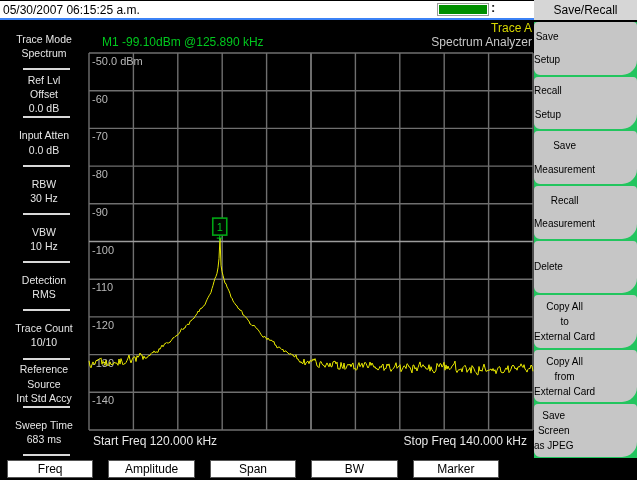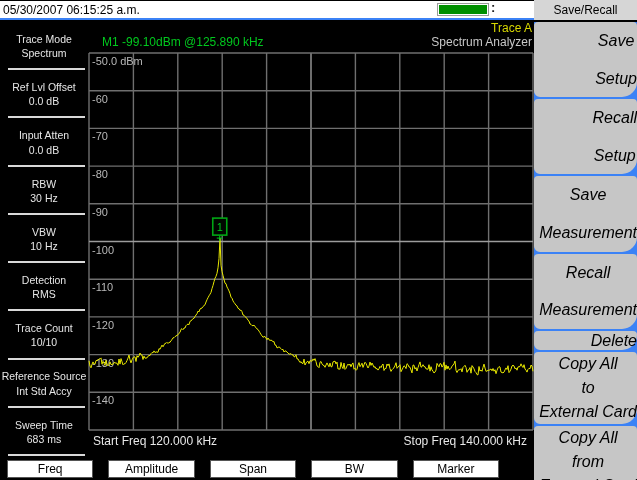--- a/index.html
+++ b/index.html
@@ -9,33 +9,33 @@
   
   .statusbar{position:absolute;left:0;top:0;width:534px;height:20px;background:#ffffff;
              border-top:1px solid #000;border-bottom:2px solid #3b82f6;box-sizing:border-box;}
   .datetime{position:absolute;left:3px;top:2px;font-size:12px;color:#000;}
   .battery{position:absolute;left:437px;top:3px;width:52px;height:13px;background:#fff;
            border:1px solid #9a9a9a;box-sizing:border-box;padding:1px;}
   .battery-fill{width:100%;height:100%;}
   .battery-nub{position:absolute;left:491px;top:0px;font-size:13px;font-weight:bold;color:#222;}
 
   
-  .menu{position:absolute;left:534px;top:0;width:103px;height:458px;background:#3b82f6;}
+  .menu{position:absolute;left:534px;top:0;width:103px;height:458px;background:#22c55e;}
   .menu-title{height:20px;background:#d6d6d6;display:flex;align-items:center;justify-content:center;
               font-size:12px;color:#000;border-bottom:2px solid #000;}
   .menu-btns{position:absolute;left:0;top:22px;right:0;bottom:1px;display:flex;flex-direction:column;gap:2px;}
   .menu-btn{flex:1;background:#c6c6c6;border-radius:4px 4px 15px 6px;display:flex;align-items:center;
-            justify-content:flex-end;font-size:16px;color:#000;cursor:pointer;font-style:italic;}
+            justify-content:flex-start;font-size:10px;color:#000;cursor:pointer;}
   .menu-btn .lbl{white-space:pre-line;text-align:center;line-height:2.35;}
   .menu-btn.lines-1 .lbl{line-height:1.2;}
   .menu-btn.lines-3 .lbl{line-height:1.5;}
 
   
   .sidebar{position:absolute;left:0;top:20px;width:88px;height:438px;background:#000;
-           display:flex;flex-direction:column;box-sizing:border-box;padding:2px 0;}
+           display:flex;flex-direction:column;box-sizing:border-box;padding:2px 15px;}
   .side-item{flex:1;position:relative;display:flex;flex-direction:column;align-items:center;
              justify-content:center;text-align:center;color:#e6e6e6;font-size:10.5px;line-height:1.35;}
   .side-item::after{content:"";position:absolute;bottom:0;left:8px;right:3px;height:2px;background:#d9d9d9;}
 
   
   .plot{position:absolute;left:88px;top:20px;width:446px;height:438px;background:#000;}
   .plot svg{position:absolute;left:0;top:0;}
   .marker-readout{position:absolute;left:14px;top:15px;font-size:12px;color:#00c81e;}
   .trace-a{position:absolute;right:2px;top:1px;font-size:12px;color:#d8d800;}
   .spec-an{position:absolute;right:2px;top:15px;font-size:12px;color:#c8c8c8;}

